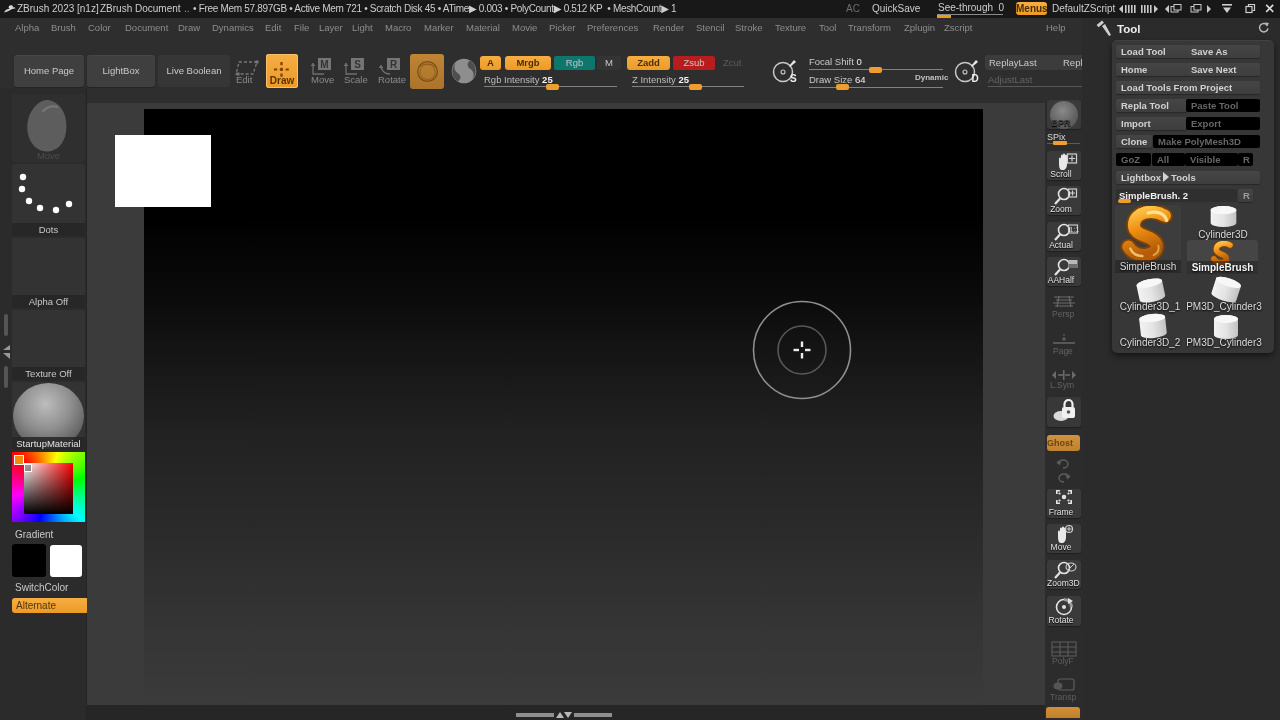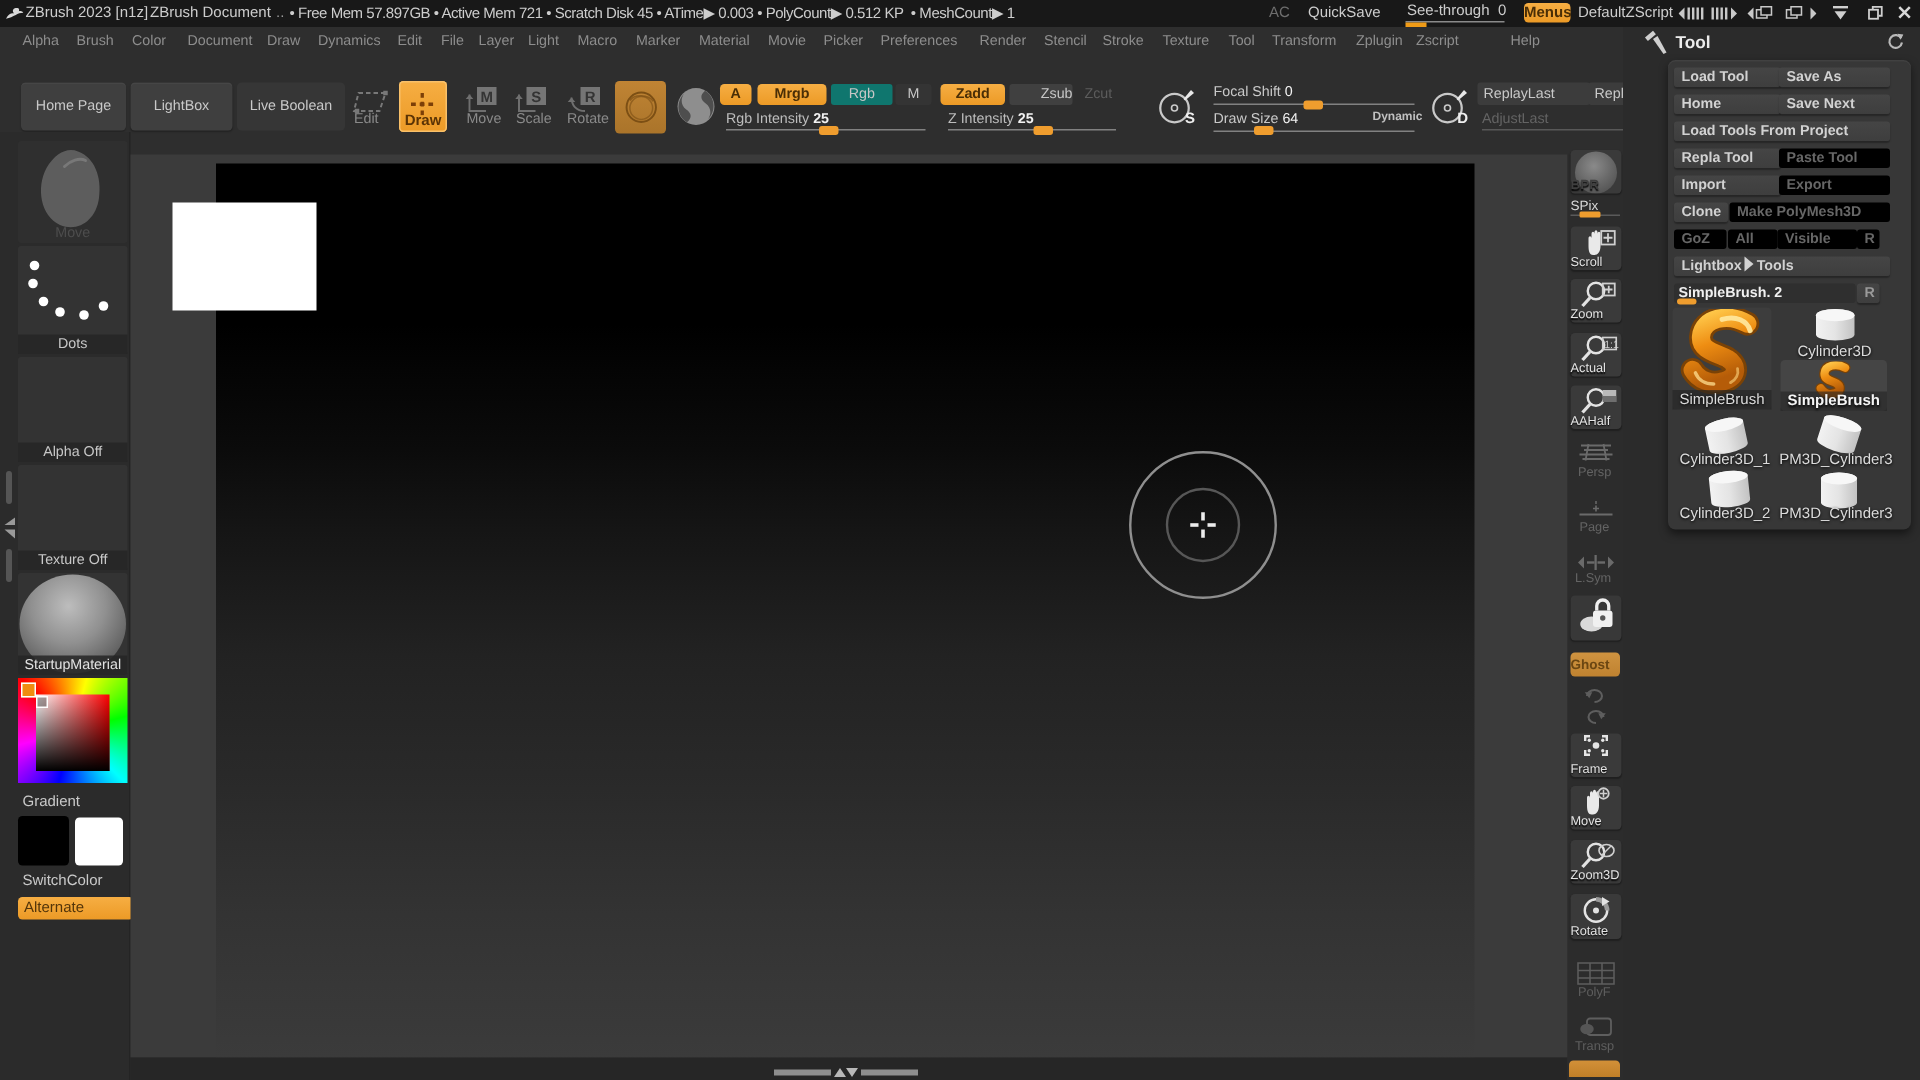--- a/index.html
+++ b/index.html
@@ -8,21 +8,21 @@
 .tb{color:#cdcdcd;font-size:10px;white-space:nowrap}
 .mi{color:#8d8d8d;font-size:9.5px;white-space:nowrap}
 .shelfbtn{background:#3f3f3f;border-radius:3px;color:#c9c9c9;font-size:9.5px;text-align:center;box-shadow:0 1px 1px rgba(0,0,0,.25), inset 0 1px 0 rgba(255,255,255,.04)}
 .obtn{background:linear-gradient(#f6ae43,#ec9a26);border-radius:3px;color:#4a2e06;font-weight:bold;text-align:center}
 .pbtn{position:absolute;background:linear-gradient(#454545,#3e3e3e);border-radius:2px;color:#d2d2d2;font-size:9.5px;font-weight:bold;line-height:13px;height:13px;padding-left:5px;box-shadow:0 1px 1px rgba(0,0,0,.3)}
 .pbtn.dis{background:#000000;box-shadow:none;color:#676767}
 .tile{position:absolute;left:12px;width:73px;background:#333;border-radius:2px}
 .tlabel{position:absolute;left:0;right:0;bottom:0;height:13px;background:rgba(38,38,38,.85);color:#c8c8c8;font-size:9.5px;text-align:center;line-height:13px}
 .thumblabel{position:absolute;color:#dcdcdc;font-size:10px;text-align:center;white-space:nowrap;text-shadow:0 1px 2px #000}
 .ritem{position:absolute;left:1047px;width:34px;background:#3a3a3a;border-radius:3px;box-shadow:0 1px 1px rgba(0,0,0,.3)}
-.rlabel{position:absolute;left:0;right:6px;bottom:1px;color:#e4e4e4;font-size:8.5px;text-shadow:0 1px 1px #000}
+.rlabel{position:absolute;left:0;right:6px;bottom:1px;color:#e4e4e4;font-size:8.5px;text-align:center;text-shadow:0 1px 1px #000}
 </style>
 </head>
 <body>
 
 <div class="abs" id="titlebar" style="left:0;top:0;width:1280px;height:18px;background:#181818"></div>
 <svg class="abs" style="left:3px;top:2px" width="13" height="14" viewBox="0 0 26 16">
 <path d="M2 15 C5 9 9 7 13 8 C10 5 11 2 14 1 C17 0 20 2 19 5 C22 4 24 5 25 7 C21 7 18 8 15 10 C11 12 7 14 2 15 Z" fill="#d8d8d8"></path>
 <circle cx="17" cy="3.4" r="2.6" fill="#d8d8d8"></circle>
 </svg>
 <span class="abs tb" style="left:17px;top:3px">ZBrush 2023 [n1z]</span>
@@ -85,21 +85,21 @@
 <span class="abs mi" style="left:549px">Picker</span>
 <span class="abs mi" style="left:587px">Preferences</span>
 <span class="abs mi" style="left:653px">Render</span>
 <span class="abs mi" style="left:696px">Stencil</span>
 <span class="abs mi" style="left:735px">Stroke</span>
 <span class="abs mi" style="left:775px">Texture</span>
 <span class="abs mi" style="left:819px">Tool</span>
 <span class="abs mi" style="left:848px">Transform</span>
 <span class="abs mi" style="left:904px">Zplugin</span>
 <span class="abs mi" style="left:944px">Zscript</span>
-<span class="abs mi" style="left:1007px">Help</span>
+<span class="abs mi" style="left:1046px">Help</span>
 </div>
 
 <div class="abs" id="shelf" style="left:0;top:42px;width:1082px;height:61px;overflow:hidden">
 <div class="abs shelfbtn" style="left:14px;top:13px;width:70px;height:32px;line-height:32px">Home Page</div>
 <div class="abs shelfbtn" style="left:87px;top:13px;width:68px;height:32px;line-height:32px">LightBox</div>
 <div class="abs shelfbtn" style="left:158px;top:13px;width:72px;height:32px;line-height:32px;background:#363636;box-shadow:none">Live Boolean</div>
 
 <svg class="abs" style="left:234px;top:18px" width="26" height="17" viewBox="0 0 26 17">
 <path d="M5 2 L23 2 L19 14 L2 14 Z" fill="none" stroke="#787878" stroke-width="1.3" stroke-dasharray="3 2"></path>
 <rect x="2.5" y="12.5" width="3" height="3" fill="#787878"></rect>
@@ -153,21 +153,21 @@
 
 <div class="abs obtn" style="left:480px;top:14px;width:21px;height:14px;font-size:9.5px;line-height:14px">A</div>
 <div class="abs obtn" style="left:505px;top:14px;width:46px;height:14px;font-size:9.5px;line-height:14px">Mrgb</div>
 <div class="abs" style="left:554px;top:14px;width:41px;height:14px;background:#0f766e;border-radius:2px;color:#c6c6c6;font-size:9.5px;line-height:14px;text-align:center">Rgb</div>
 <div class="abs" style="left:597px;top:14px;width:24px;height:14px;background:#343434;border-radius:2px;color:#c6c6c6;font-size:9.5px;line-height:14px;text-align:center">M</div>
 <span class="abs" style="left:484px;top:32px;color:#bdbdbd;font-size:9.5px">Rgb Intensity <b style="color:#f2f2f2">25</b></span>
 <div class="abs" style="left:484px;top:44px;width:133px;height:1px;background:#818181"></div>
 <div class="abs" style="left:546px;top:41.5px;width:13px;height:6px;background:#ef9d2e;border-radius:2px"></div>
 
 <div class="abs obtn" style="left:627px;top:14px;width:43px;height:14px;font-size:9.5px;line-height:14px">Zadd</div>
-<div class="abs" style="left:673px;top:14px;width:42px;height:14px;background:#404040;border-radius:2px;color:#c6c6c6;font-size:9.5px;line-height:14px;text-align:right">Zsub</div>
+<div class="abs" style="left:673px;top:14px;width:42px;height:14px;background:#b91c1c;border-radius:2px;color:#c6c6c6;font-size:9.5px;line-height:14px;text-align:center">Zsub</div>
 <span class="abs" style="left:723px;top:15px;color:#5c5c5c;font-size:9.5px">Zcut</span>
 <span class="abs" style="left:632px;top:32px;color:#bdbdbd;font-size:9.5px">Z Intensity <b style="color:#f2f2f2">25</b></span>
 <div class="abs" style="left:632px;top:44px;width:112px;height:1px;background:#818181"></div>
 <div class="abs" style="left:689px;top:41.5px;width:13px;height:6px;background:#ef9d2e;border-radius:2px"></div>
 
 <svg class="abs" style="left:768px;top:13px" width="32" height="34" viewBox="0 0 32 34">
 <circle cx="15" cy="17" r="9.5" fill="none" stroke="#c9c9c9" stroke-width="1.5"></circle>
 <circle cx="15" cy="17" r="2" fill="none" stroke="#c9c9c9" stroke-width="1.1"></circle>
 <path d="M21 11 L26 5 L28 7 L22 12 Z" fill="#e8e8e8"></path>
 <text x="22" y="27" font-size="10" font-weight="bold" fill="#efefef" font-family="Liberation Sans">S</text>

